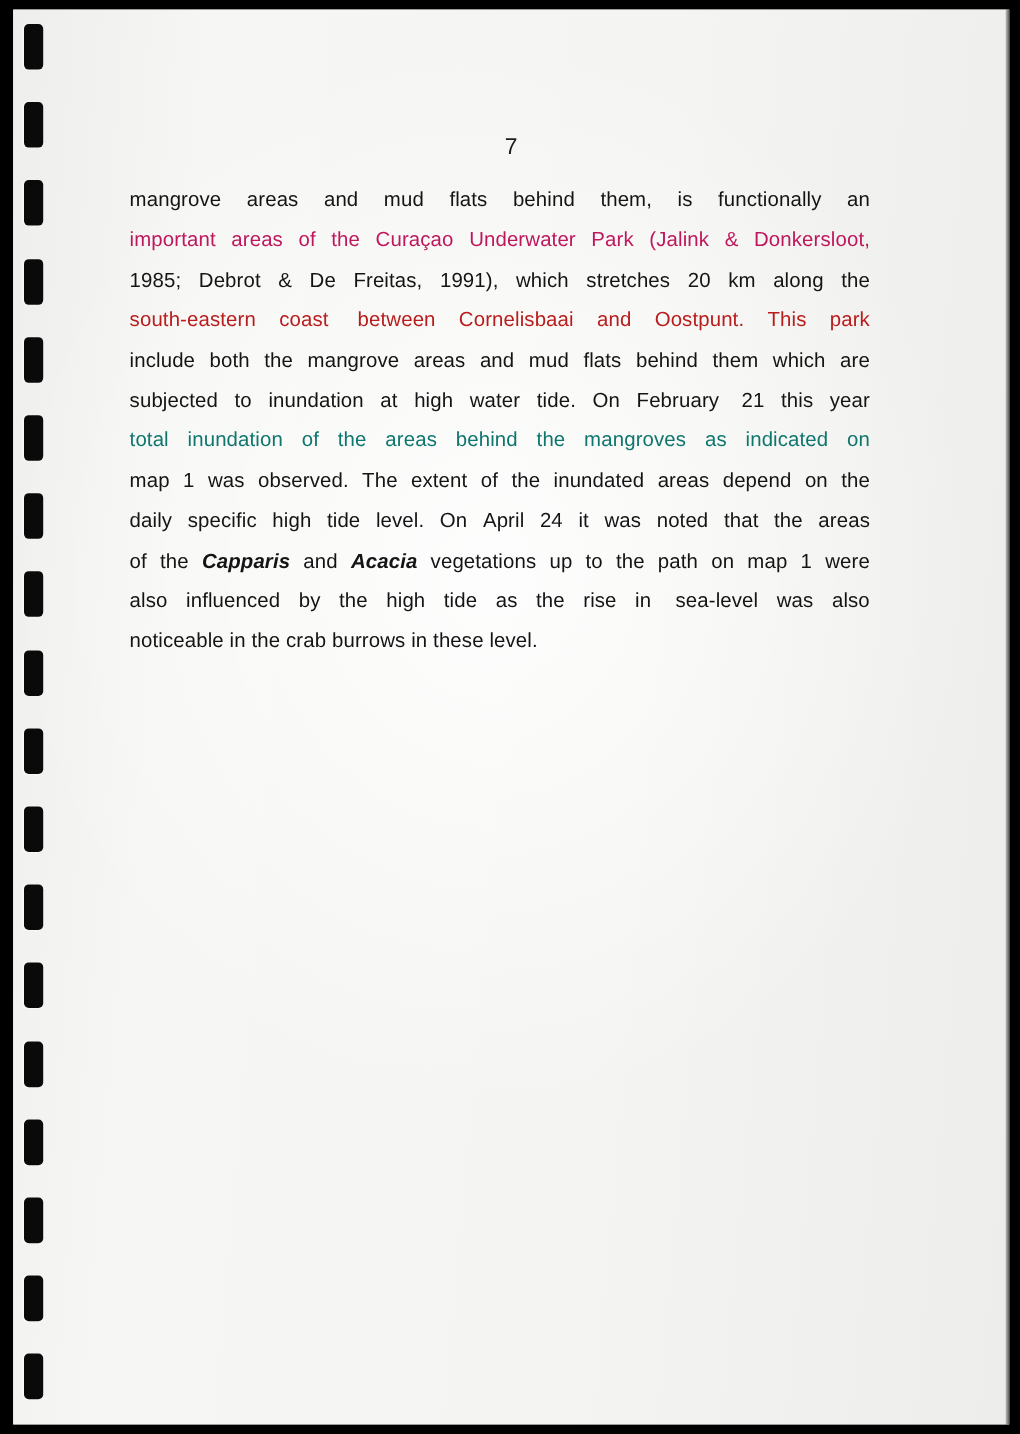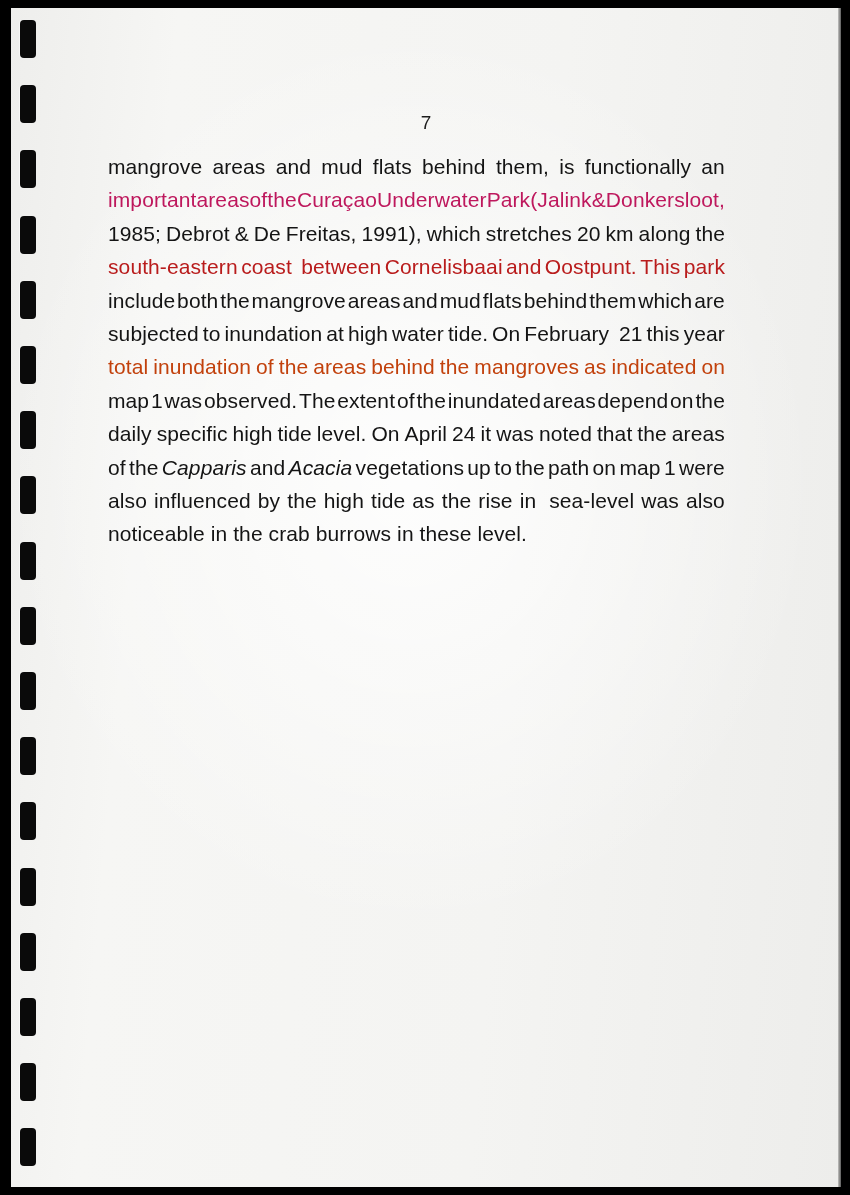--- a/index.html
+++ b/index.html
@@ -72,21 +72,21 @@
   #body-text {
     position: absolute;
     left: 97px;
     top: 142px;
     width: 617px;
   }
 
   .text-line {
     position: relative;
     height: 33.4px;
-    font-size: 21px;
+    font-size: 17px;
     line-height: 33.4px;
     color: #141414;
     white-space: pre;
     letter-spacing: 0.1px;
   }
 
   
   .text-line.justify {
     display: flex;
     justify-content: space-between;
@@ -95,20 +95,21 @@
   .text-line.justify > .w {
     white-space: pre;
   }
 
   .text-line.last {
     display: block;
   }
 
   .ital {
     font-style: italic;
+    font-weight: bold;
   }
 </style>
 </head>
 <body>
 
 <div id="page">
 
   <div id="paper">
     <div id="paper-tone"></div>
     <div id="right-edge"></div>
@@ -136,21 +137,21 @@
 
     <div id="page-number">7</div>
 
     <div id="body-text">
         <div class="text-line justify" style="color: rgb(20, 20, 20);"><span class="w">mangrove</span><span class="w">areas</span><span class="w">and</span><span class="w">mud</span><span class="w">flats</span><span class="w">behind</span><span class="w">them,</span><span class="w">is</span><span class="w">functionally</span><span class="w">an</span></div>
         <div class="text-line justify" style="color: #be185d;"><span class="w">important</span><span class="w">areas</span><span class="w">of</span><span class="w">the</span><span class="w">Curaçao</span><span class="w">Underwater</span><span class="w">Park</span><span class="w">(Jalink</span><span class="w">&amp;</span><span class="w">Donkersloot,</span></div>
         <div class="text-line justify" style="color: rgb(20, 20, 20);"><span class="w">1985;</span><span class="w">Debrot</span><span class="w">&amp;</span><span class="w">De</span><span class="w">Freitas,</span><span class="w">1991),</span><span class="w">which</span><span class="w">stretches</span><span class="w">20</span><span class="w">km</span><span class="w">along</span><span class="w">the</span></div>
         <div class="text-line justify" style="color: #b91c1c;"><span class="w">south-eastern</span><span class="w">coast</span><span class="w"> between</span><span class="w">Cornelisbaai</span><span class="w">and</span><span class="w">Oostpunt.</span><span class="w">This</span><span class="w">park</span></div>
         <div class="text-line justify" style="color: rgb(20, 20, 20);"><span class="w">include</span><span class="w">both</span><span class="w">the</span><span class="w">mangrove</span><span class="w">areas</span><span class="w">and</span><span class="w">mud</span><span class="w">flats</span><span class="w">behind</span><span class="w">them</span><span class="w">which</span><span class="w">are</span></div>
         <div class="text-line justify" style="color: rgb(20, 20, 20);"><span class="w">subjected</span><span class="w">to</span><span class="w">inundation</span><span class="w">at</span><span class="w">high</span><span class="w">water</span><span class="w">tide.</span><span class="w">On</span><span class="w">February</span><span class="w"> 21</span><span class="w">this</span><span class="w">year</span></div>
-        <div class="text-line justify" style="color: #c2410c;"><span class="w">total</span><span class="w">inundation</span><span class="w">of</span><span class="w">the</span><span class="w">areas</span><span class="w">behind</span><span class="w">the</span><span class="w">mangroves</span><span class="w">as</span><span class="w">indicated</span><span class="w">on</span></div>
+        <div class="text-line justify" style="color: #0f766e;"><span class="w">total</span><span class="w">inundation</span><span class="w">of</span><span class="w">the</span><span class="w">areas</span><span class="w">behind</span><span class="w">the</span><span class="w">mangroves</span><span class="w">as</span><span class="w">indicated</span><span class="w">on</span></div>
         <div class="text-line justify" style="color: rgb(20, 20, 20);"><span class="w">map</span><span class="w">1</span><span class="w">was</span><span class="w">observed.</span><span class="w">The</span><span class="w">extent</span><span class="w">of</span><span class="w">the</span><span class="w">inundated</span><span class="w">areas</span><span class="w">depend</span><span class="w">on</span><span class="w">the</span></div>
         <div class="text-line justify" style="color: rgb(20, 20, 20);"><span class="w">daily</span><span class="w">specific</span><span class="w">high</span><span class="w">tide</span><span class="w">level.</span><span class="w">On</span><span class="w">April</span><span class="w">24</span><span class="w">it</span><span class="w">was</span><span class="w">noted</span><span class="w">that</span><span class="w">the</span><span class="w">areas</span></div>
         <div class="text-line justify" style="color: rgb(20, 20, 20);"><span class="w">of</span><span class="w">the</span><span class="w ital">Capparis</span><span class="w">and</span><span class="w ital">Acacia</span><span class="w">vegetations</span><span class="w">up</span><span class="w">to</span><span class="w">the</span><span class="w">path</span><span class="w">on</span><span class="w">map</span><span class="w">1</span><span class="w">were</span></div>
         <div class="text-line justify" style="color: rgb(20, 20, 20);"><span class="w">also</span><span class="w">influenced</span><span class="w">by</span><span class="w">the</span><span class="w">high</span><span class="w">tide</span><span class="w">as</span><span class="w">the</span><span class="w">rise</span><span class="w">in</span><span class="w"> sea-level</span><span class="w">was</span><span class="w">also</span></div>
         <div class="text-line last" style="color: rgb(20, 20, 20);"><span class="w">noticeable</span><span class="w"> in</span><span class="w"> the</span><span class="w"> crab</span><span class="w"> burrows</span><span class="w"> in</span><span class="w"> these</span><span class="w"> level.</span></div>
       </div>
   </div>
 
 </div>
 

